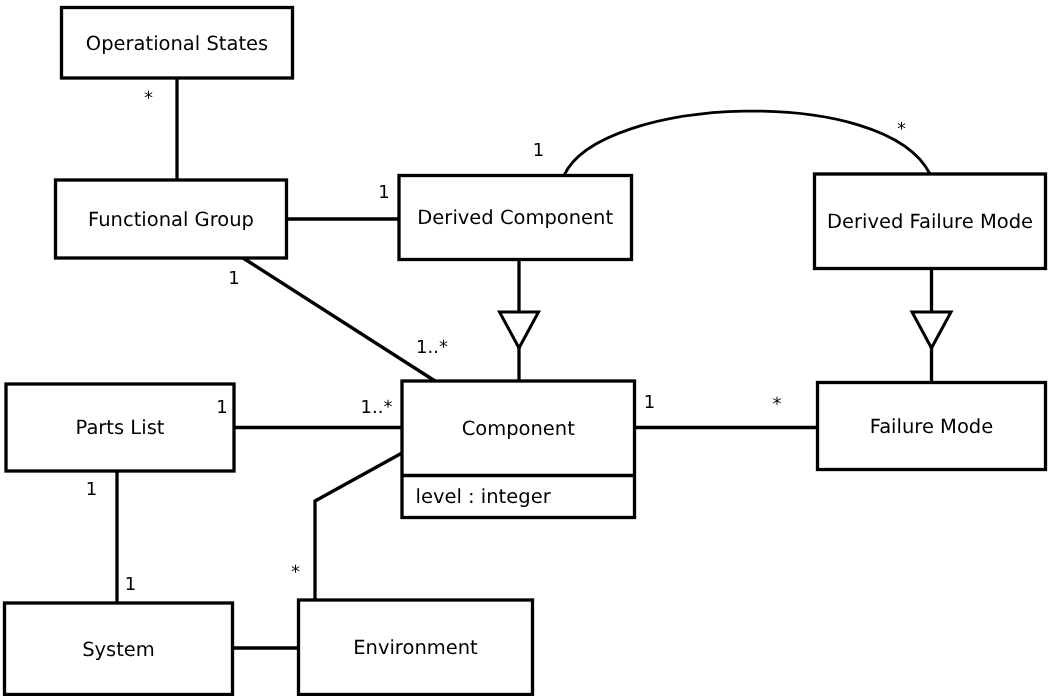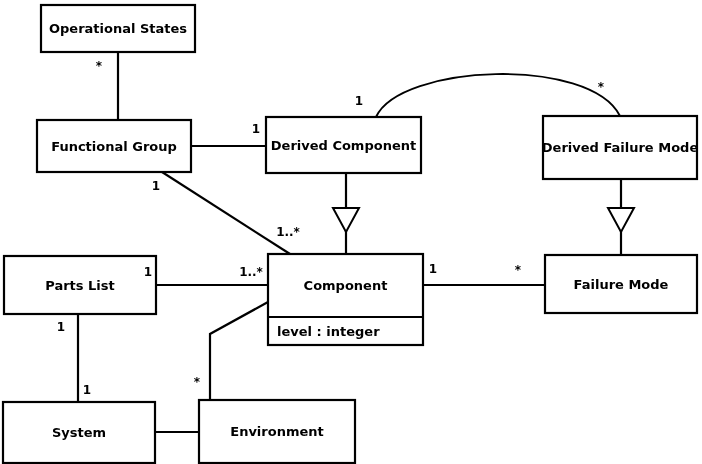--- a/index.html
+++ b/index.html
@@ -7,21 +7,20 @@
     padding: 0;
     background: #ffffff;
   }
   #diagram-root {
     position: relative;
     width: 702px;
     height: 464px;
     background: #ffffff;
     font-family: "DejaVu Sans", sans-serif;
     overflow: hidden;
-    font-weight: bold;
   }
   svg.uml-canvas {
     position: absolute;
     left: 0;
     top: 0;
     width: 702px;
     height: 464px;
   }
   .cls-box {
     fill: #ffffff;

